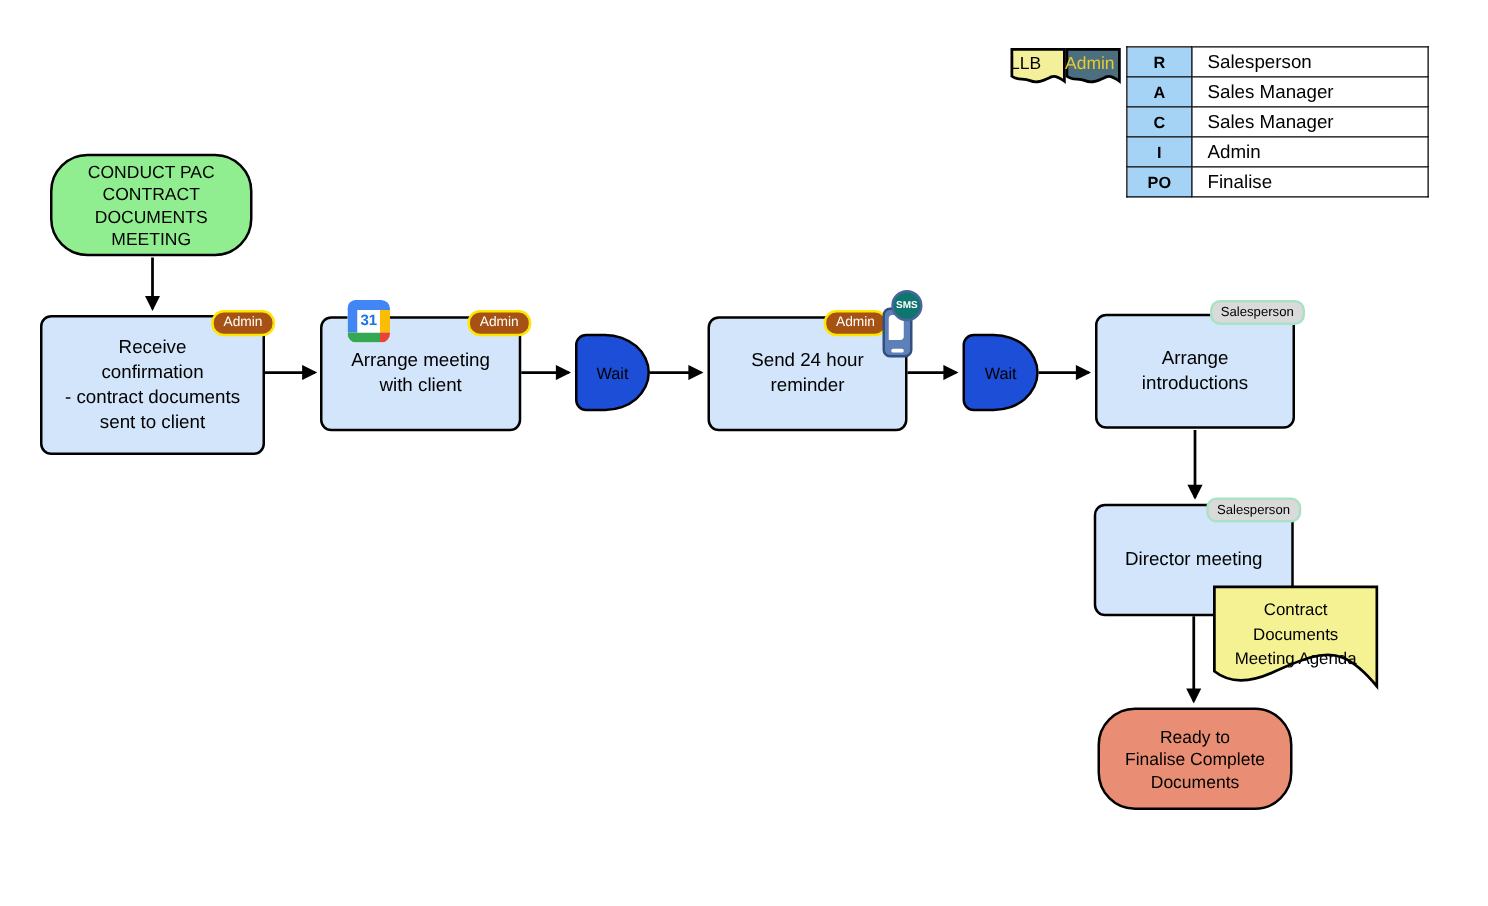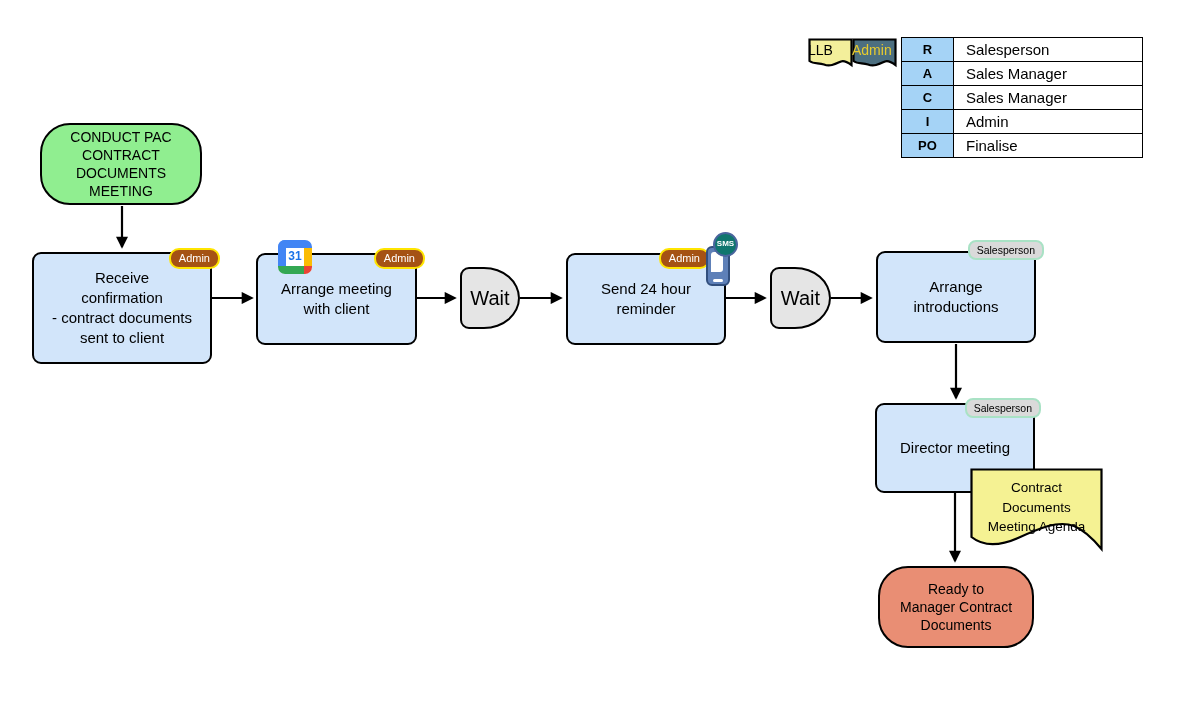--- a/index.html
+++ b/index.html
@@ -6,21 +6,21 @@
   .canvas{position:relative;width:1190px;height:725px;background:#ffffff;
           font-family:"Liberation Sans",sans-serif;color:#000;overflow:hidden;}
   .arrow-layer{position:absolute;left:0;top:0;z-index:1;}
   .node{position:absolute;display:flex;align-items:center;justify-content:center;
         text-align:center;white-space:pre-line;z-index:2;box-sizing:border-box;}
   .task{background:#D2E5FA;border:2.5px solid #000;border-radius:9px;
         font-size:15px;line-height:1.32;}
   .terminal{border:2.5px solid #000;border-radius:30px;font-size:14px;line-height:1.3;}
   .start{background:#90EE90;}
   .end{background:#E98E74;}
-  .wait{background:#e5e5e5;border:2.5px solid #000;font-size:20px;
+  .wait{background:#1d4ed8;border:2.5px solid #000;font-size:13px;
         border-radius:9px 36px 36px 9px / 9px 31px 31px 9px;}
   .badge{position:absolute;font-size:11px;line-height:1;padding:3px 8px;border-radius:10px;
          white-space:nowrap;z-index:5;}
   .badge-admin{background:#A55214;border:2.5px solid #FFE500;color:#fff;}
   .badge-sales{background:#DADADA;border:2.5px solid #A9E2C5;color:#000;
                border-radius:8px;font-size:10.5px;padding:2.5px 7px;}
   
   .gcal{position:absolute;left:-12px;top:-15px;width:34px;height:34px;background:#fff;
         border-radius:7px;overflow:hidden;z-index:6;margin-left:32px;}
   .gcal .g-top{position:absolute;top:0;left:0;right:0;height:8px;background:#4285F4;}
@@ -173,16 +173,16 @@
   <div class="doc" style="left:970px;top:468px;width:133px;height:85px;">
     <svg width="133" height="85">
       <path d="M1.5,1.5 L131.5,1.5 L131.5,81 C124,72 114,62 104,58 C88,52 70,60 48,70 C30,78 14,79 1.5,69 Z" fill="#F5F293" stroke="#000" stroke-width="2.2"></path>
     </svg>
     <div class="doc-label">Contract
 Documents
 Meeting Agenda</div>
   </div>
 
   <div class="node terminal end" style="left:878px;top:566px;width:156px;height:82px;">Ready to
-Manager Contract
+Finalise Complete
 Documents</div>
 
 </div>
 
 </body></html>

